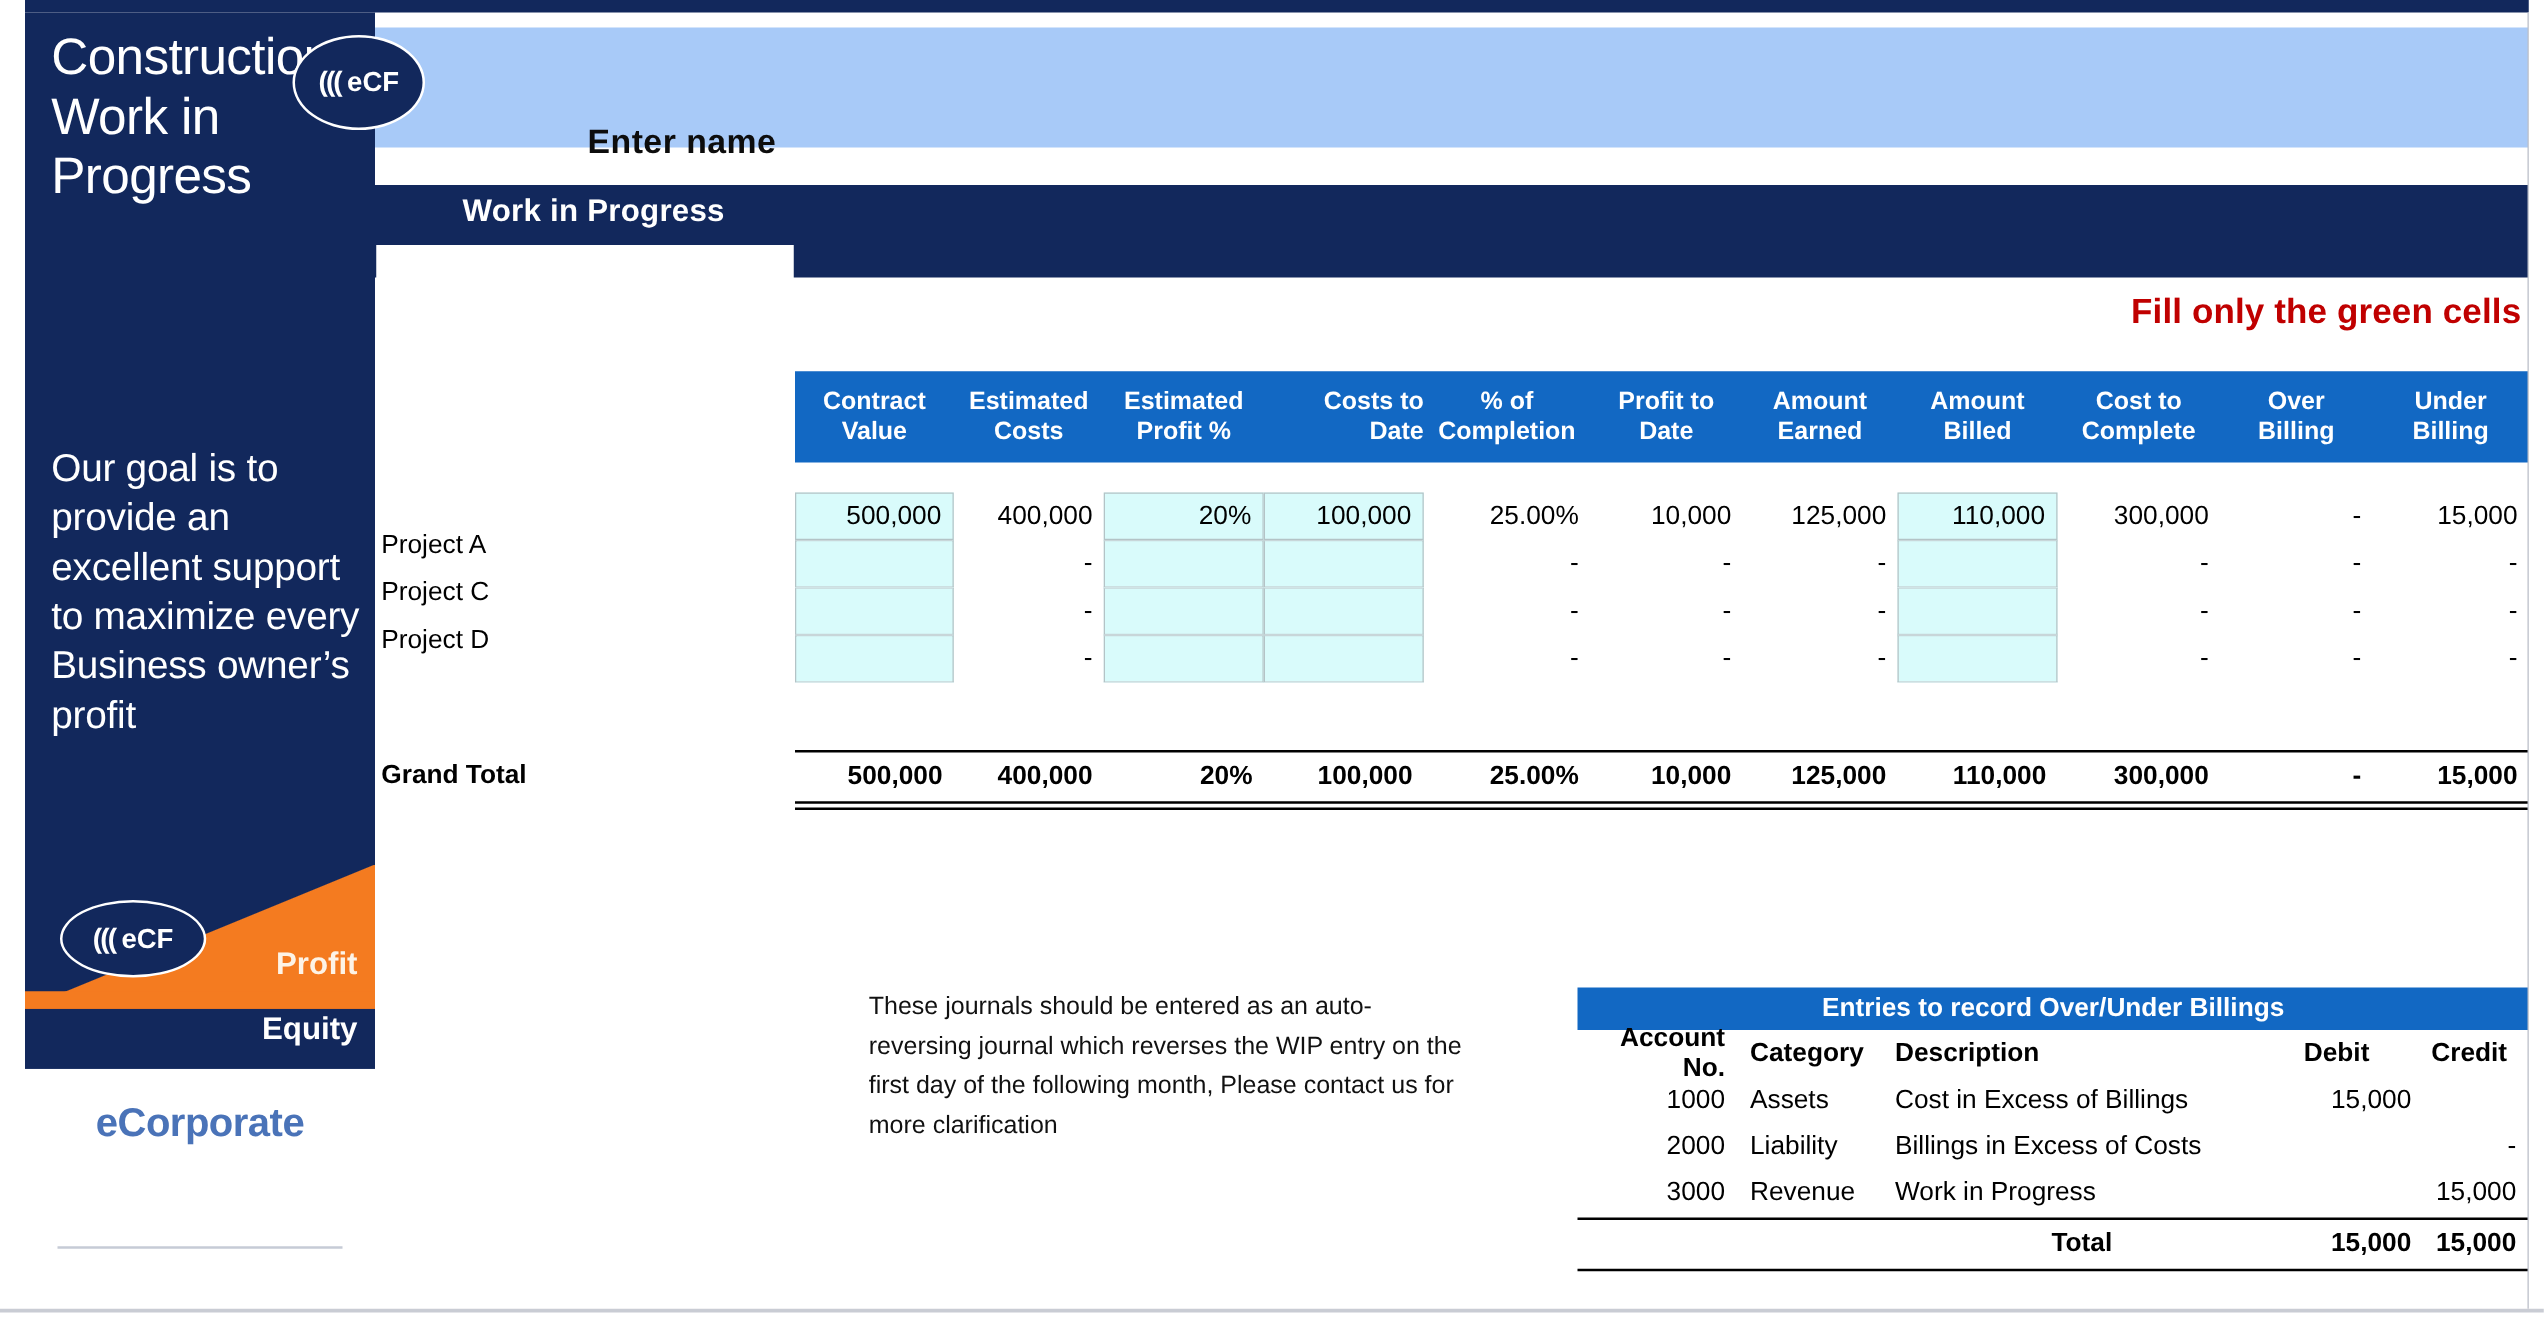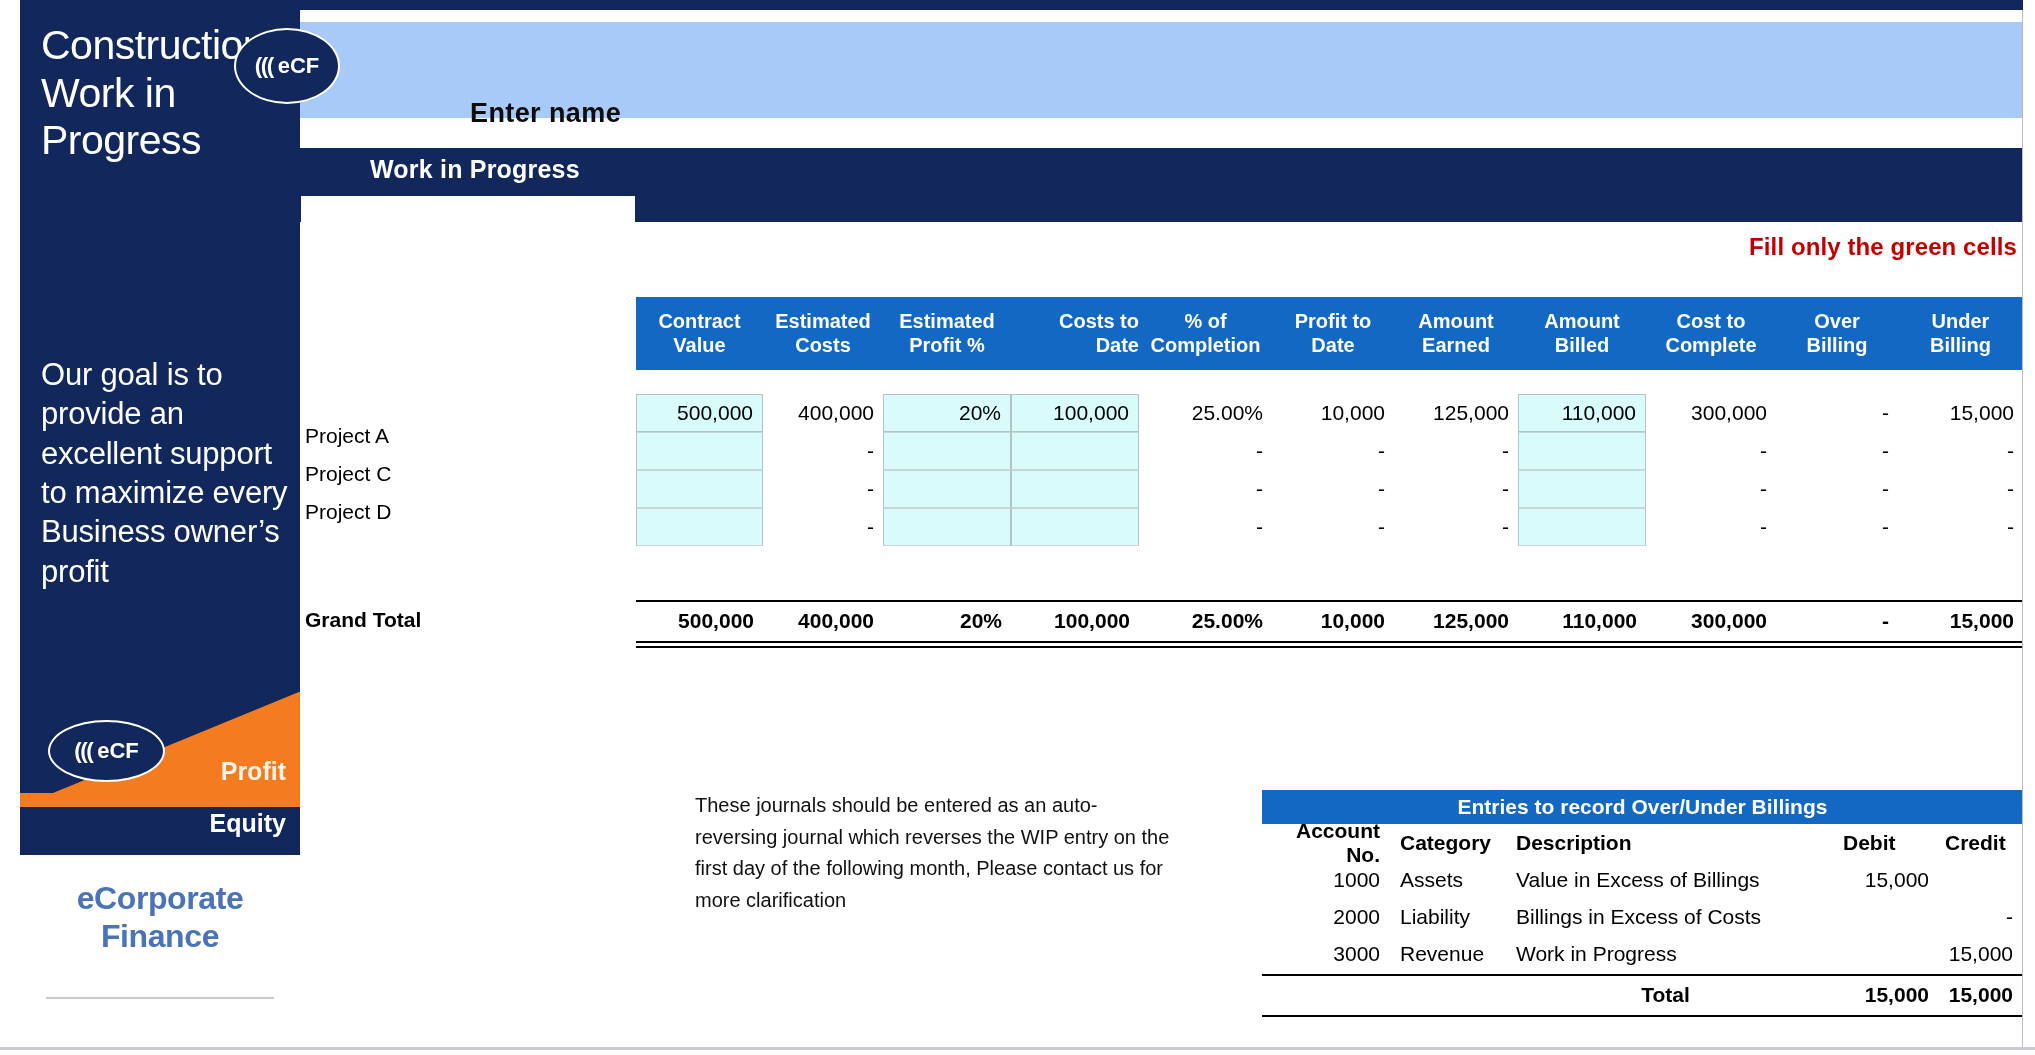--- a/index.html
+++ b/index.html
@@ -93,21 +93,21 @@
   .tab-label{
     position:absolute;left:370px;top:155px;
     color:#ffffff;font-size:25px;font-weight:bold;letter-spacing:0.2px;
   }
   .tab-notch{
     position:absolute;left:301px;top:196px;width:334px;height:27px;background:#ffffff;
   }
 
   .fill-note{
     position:absolute;right:18px;top:233px;
-    color:#c00000;font-size:24px;font-weight:bold;letter-spacing:0.1px;
+    color:#c00000;font-size:28px;font-weight:bold;letter-spacing:0.1px;
   }
 
   
   .wip{
     position:absolute;left:636px;top:297px;width:1387px;
   }
   .wip-head{
     display:flex;background:#1268c3;height:73px;
   }
   .wip-head .hc{
@@ -192,21 +192,20 @@
     <div class="ecf-oval small">
       <span class="ecf-wave">((( </span>
         <span>eCF</span>
     </div>
     <div class="lbl-profit">Profit</div>
     <div class="lbl-equity">Equity</div>
   </div>
 
   <div class="brand">
     <div>eCorporate</div>
-    <div>Finance</div>
   </div>
   <div class="brand-rule"></div>
 
   <div class="hdr-lightblue"></div>
   <div class="hdr-entername">Enter name</div>
   <div class="hdr-navy"></div>
   <div class="tab-notch"></div>
   <div class="tab-label">Work in Progress</div>
   <div class="ecf-oval header">
     <span class="ecf-wave">((( </span>
@@ -352,21 +351,21 @@
       <div class="c c-acct">Account No.</div>
       <div class="c c-cat">Category</div>
       <div class="c c-desc">Description</div>
       <div class="c c-deb">Debit</div>
       <div class="c c-cre">Credit</div>
     </div>
     <div id="je-rows">
         <div class="je-row">
           <div class="c c-acct">1000</div>
           <div class="c c-cat">Assets</div>
-          <div class="c c-desc">Value in Excess of Billings</div>
+          <div class="c c-desc">Cost in Excess of Billings</div>
           <div class="c c-deb">15,000</div>
           <div class="c c-cre"></div>
         </div>
         <div class="je-row">
           <div class="c c-acct">2000</div>
           <div class="c c-cat">Liability</div>
           <div class="c c-desc">Billings in Excess of Costs</div>
           <div class="c c-deb"></div>
           <div class="c c-cre">-</div>
         </div>

